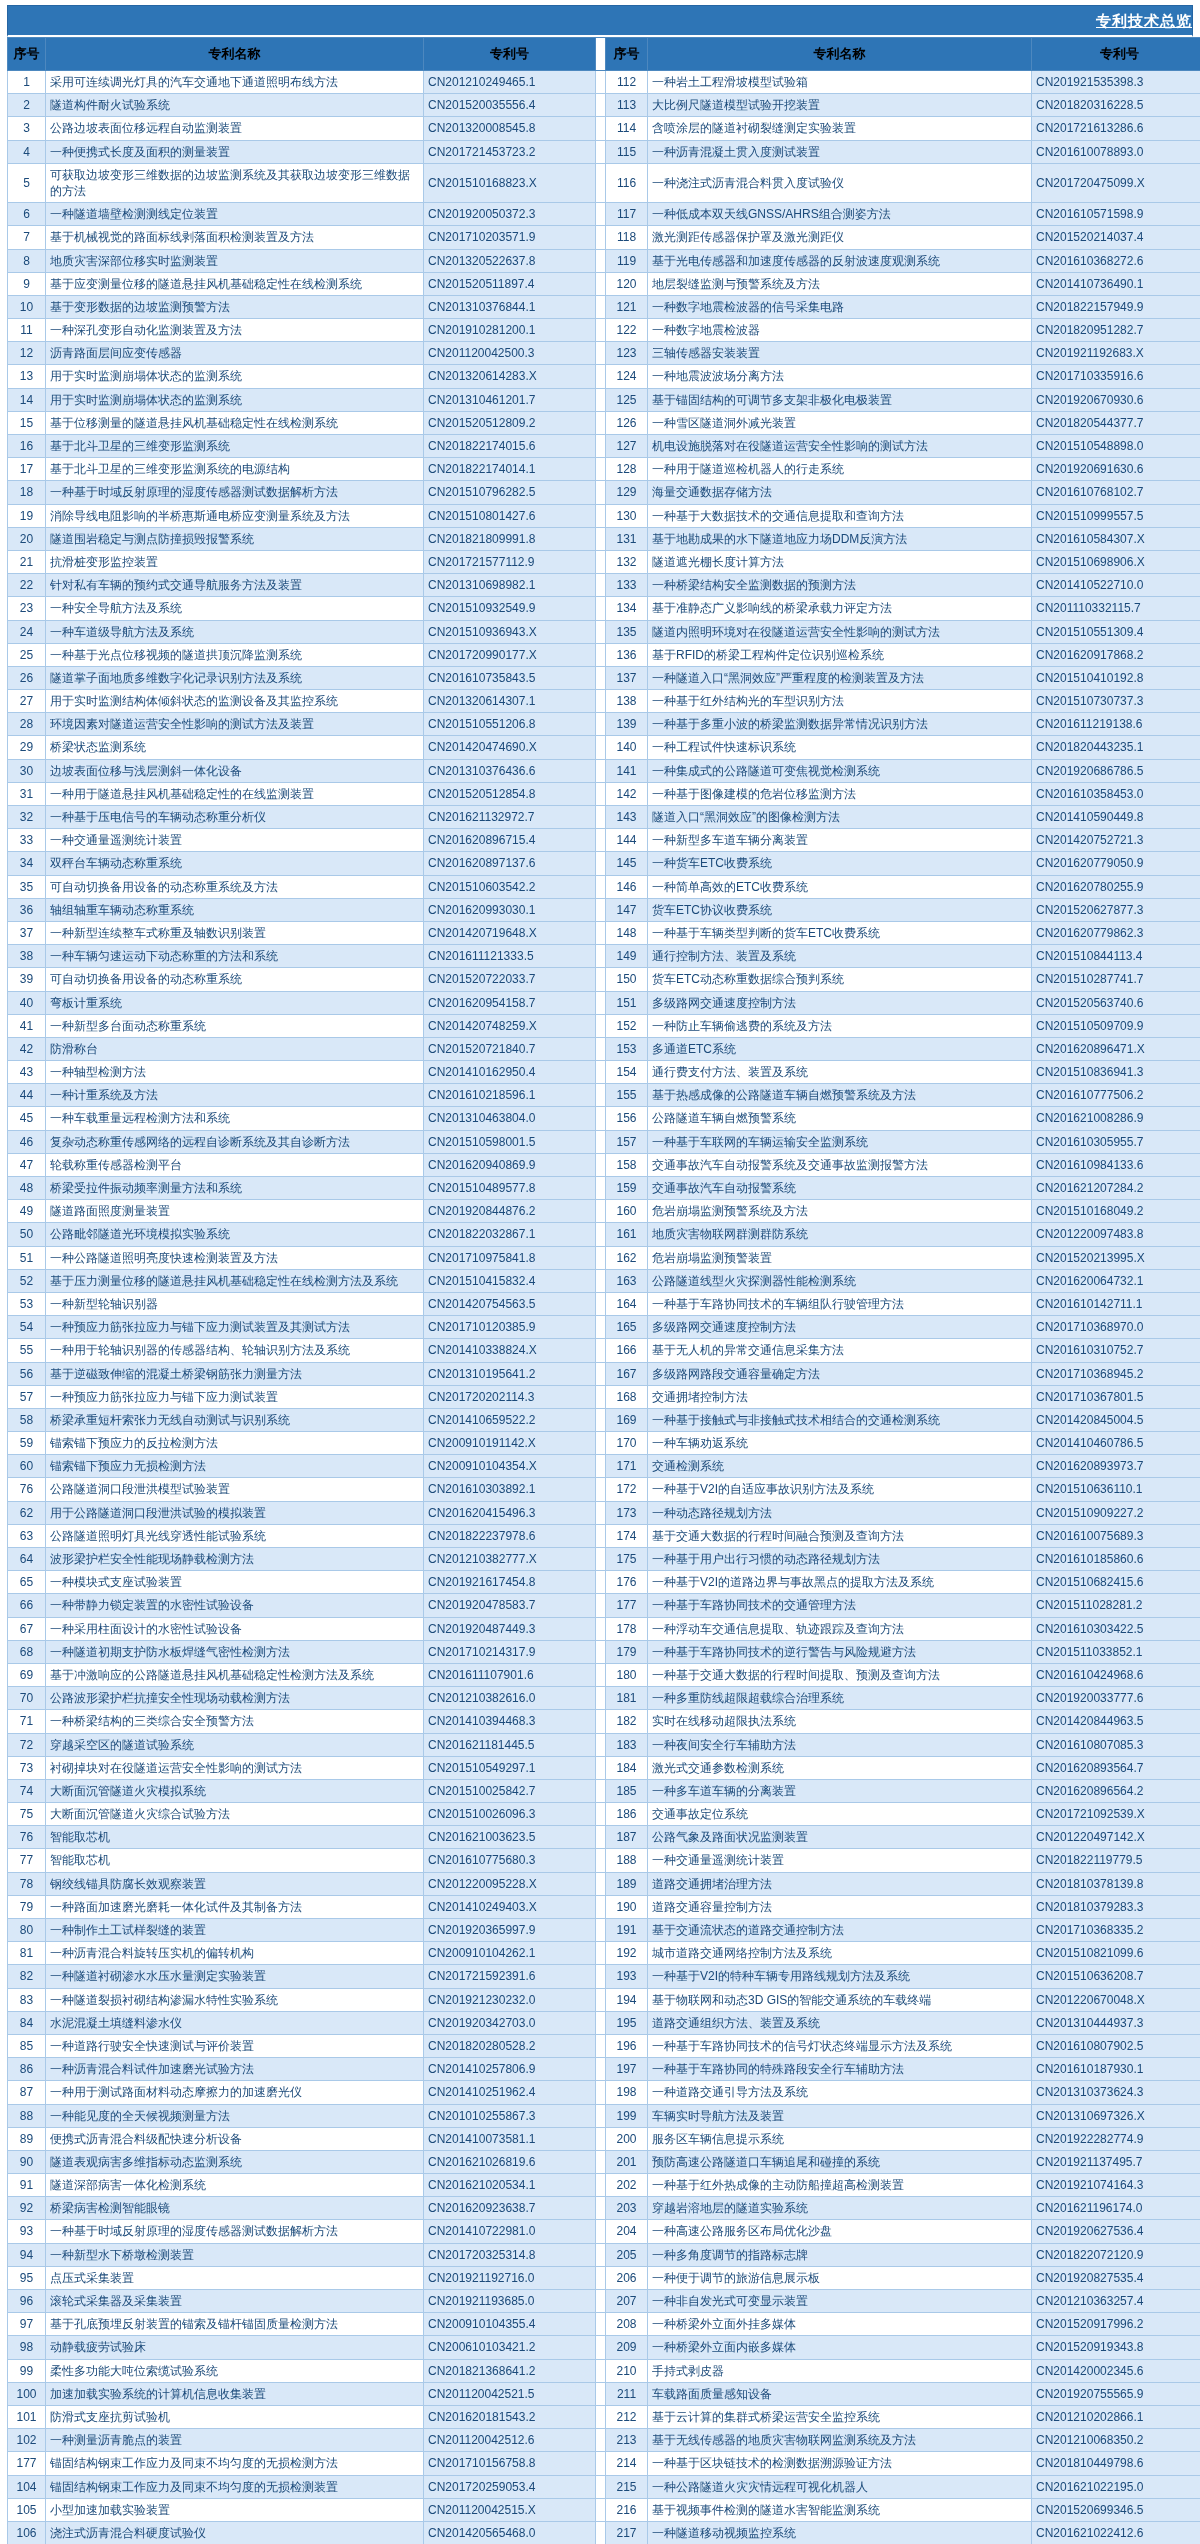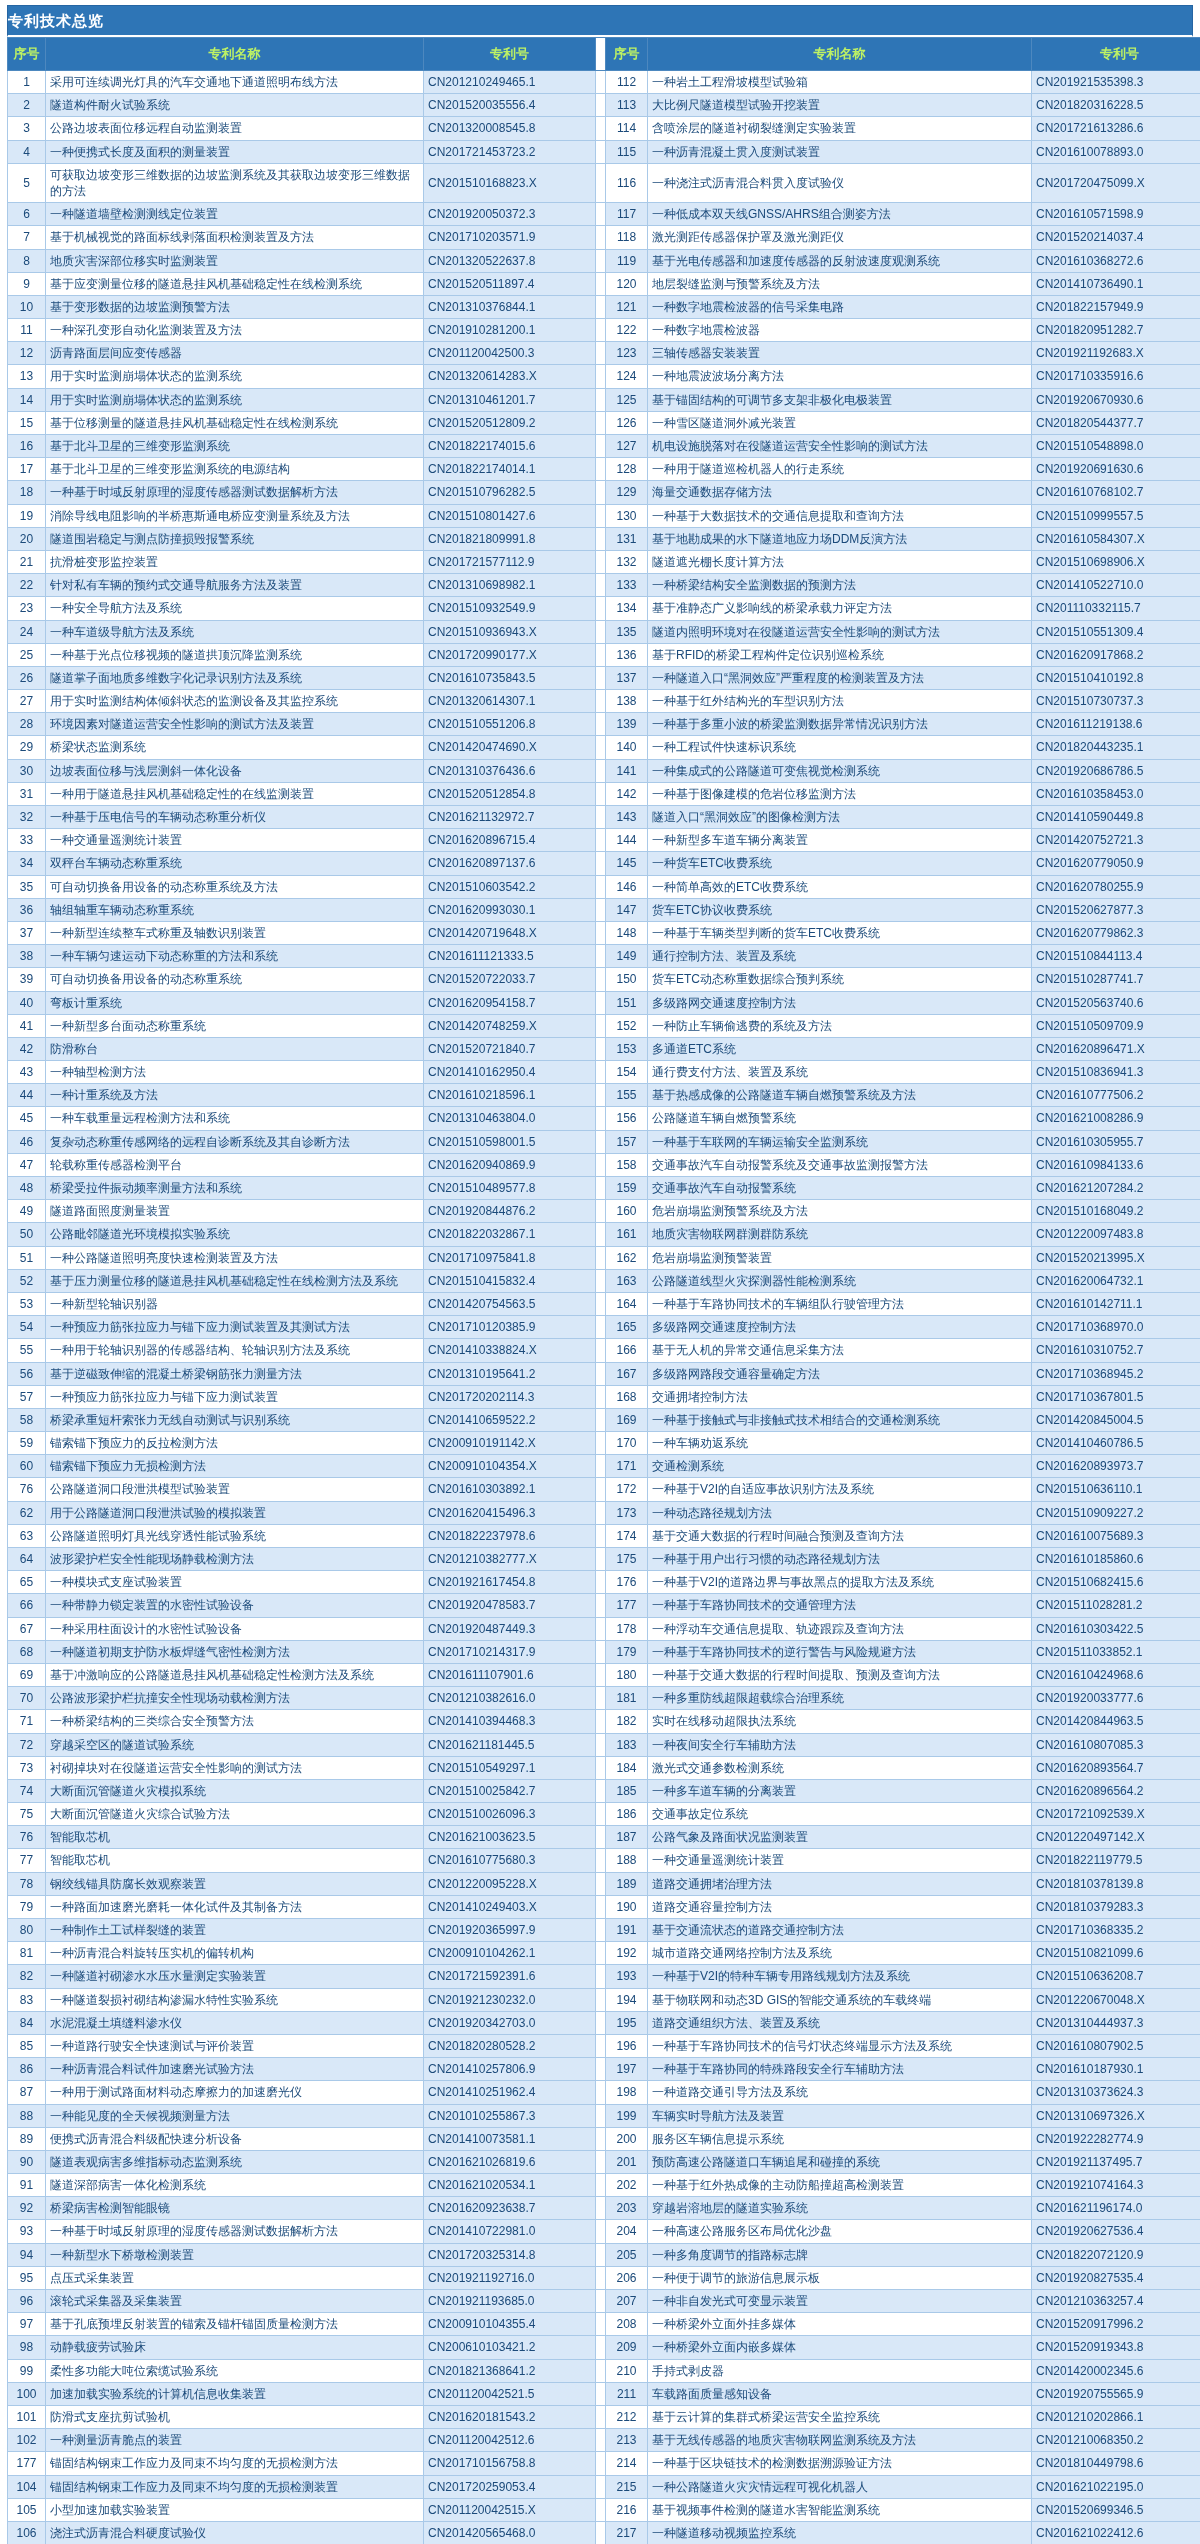--- a/index.html
+++ b/index.html
@@ -1,26 +1,26 @@
 <!DOCTYPE html>
 <html><head>
 <meta charset="utf-8">
 <style>
   html,body{margin:0;padding:0;background:#ffffff;}
   body{font-family:"Liberation Sans","DejaVu Sans",sans-serif;}
   .page{width:1200px;box-sizing:border-box;padding:5px 7px 8px 7px;}
   .titlebar{
     background:#2e75b6;color:#ffffff;font-weight:bold;font-size:15px;
-    text-align:left;height:29px;line-height:29px;letter-spacing:1px;
-    border:1px solid #2565a3;border-bottom:2px solid #ffffff;
+    text-align:right;height:29px;line-height:29px;letter-spacing:1px;
+    border:1px solid #2565a3;border-bottom:2px solid #ffffff;text-decoration:underline;
   }
   table.patents{border-collapse:collapse;table-layout:fixed;width:100%;
     border:1px solid #7aa7d4;}
   table.patents th{
-    background:#2e75b6;color:#bef264;font-weight:bold;font-size:13px;
+    background:#2e75b6;color:#000000;font-weight:bold;font-size:13px;
     height:32px;text-align:center;border:1px solid #4d88bf;padding:0 2px;
   }
   table.patents td{
     border:1px solid #a9c9e8;color:#1b4a7a;font-size:12px;
     padding:3px 4px;line-height:1.35;vertical-align:middle;
     overflow:hidden;word-break:break-all;
   }
   td.seq{text-align:center;padding:3px 1px;}
   td.pname{text-align:left;padding-left:6px;}
   td.pno{text-align:left;padding-left:9px;background:#d9e8f8;

